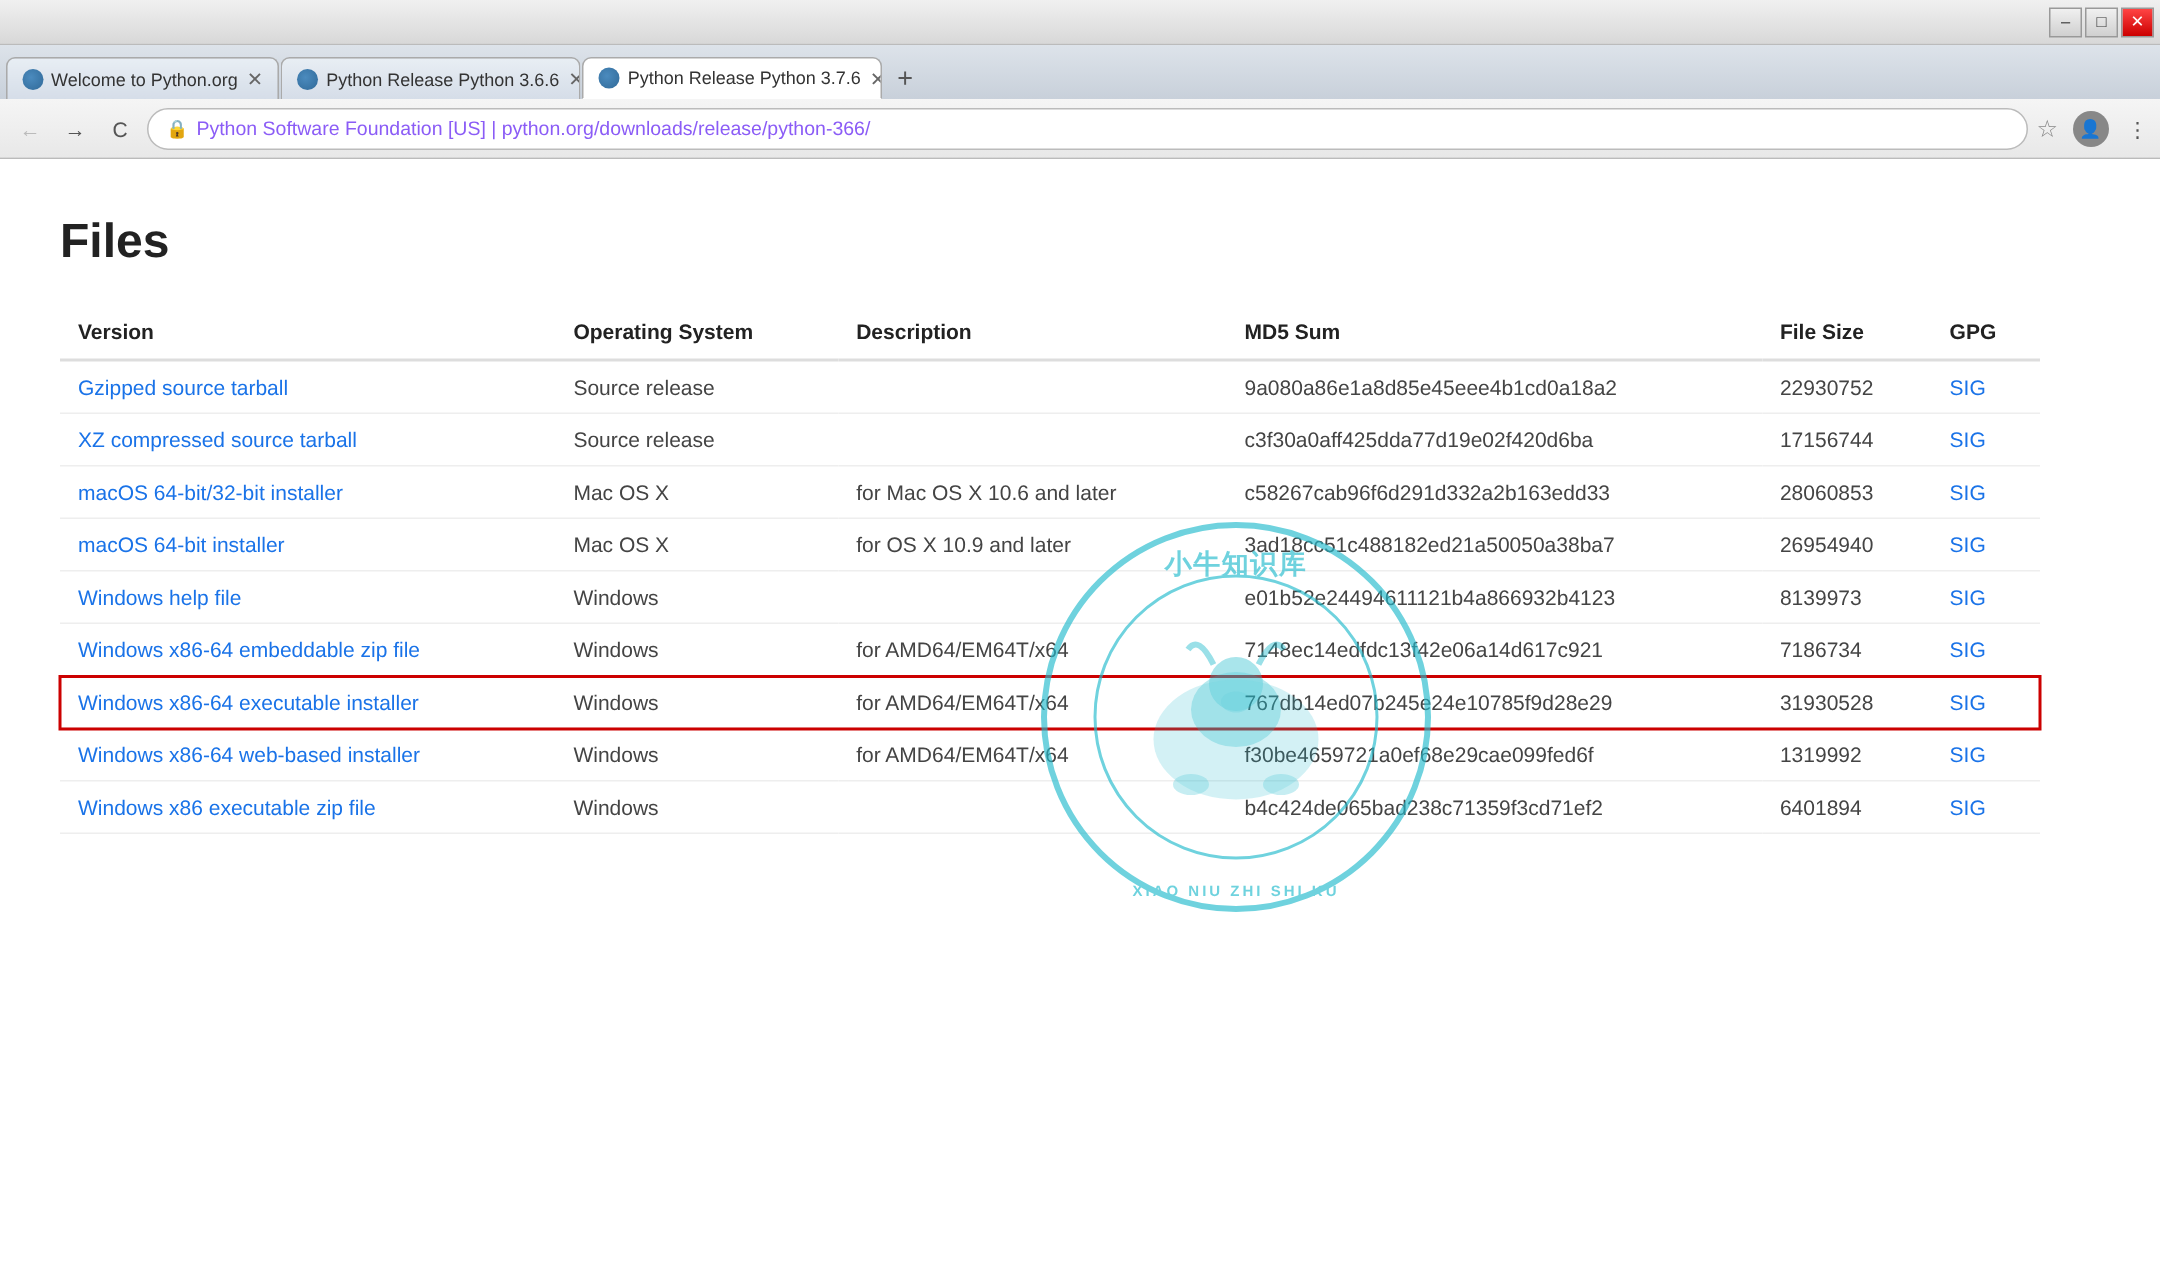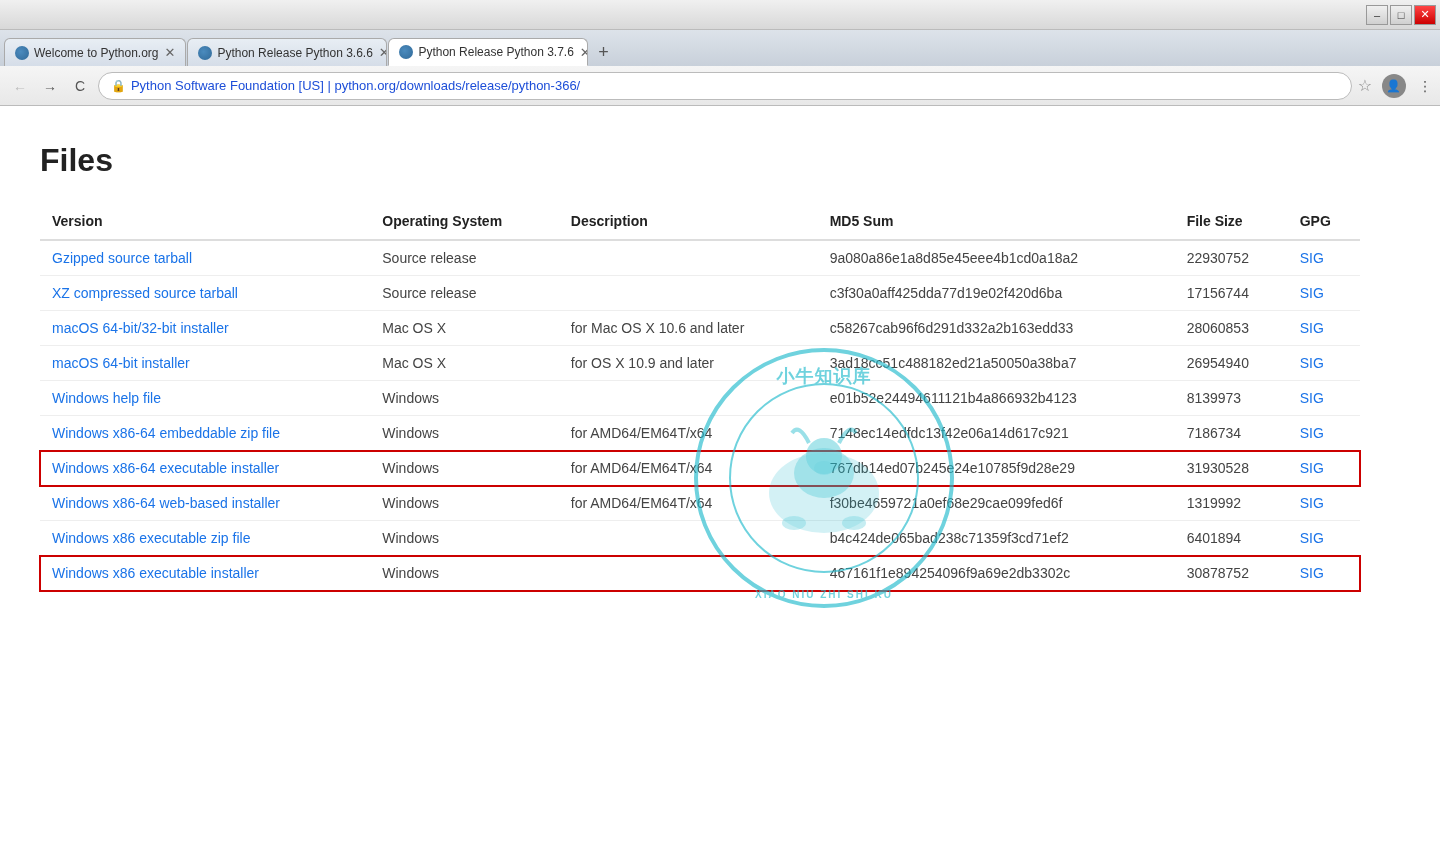--- a/index.html
+++ b/index.html
@@ -106,21 +106,21 @@
       padding: 0 12px;
       font-size: 13px;
       background: #fff;
       display: flex;
       align-items: center;
       overflow: hidden;
     }
     .url-lock {
       color: #4a4; font-size: 12px; margin-right: 5px;
     }
-    .url-text { color: #1d4ed8; }
+    .url-text { color: #8b5cf6; }
     .menu-icon { margin-left: 6px; color: #555; font-size: 14px; cursor: pointer; }
     .star-icon { margin-right: 4px; color: #888; font-size: 16px; cursor: pointer; }
     .avatar-icon {
       width: 24px; height: 24px;
       border-radius: 50%;
       background: #888;
       display: flex; align-items: center; justify-content: center;
       color: #fff; font-size: 12px; cursor: pointer;
     }
 
@@ -357,28 +357,20 @@
               <td><a href="#" class="sig-link">SIG</a></td>
             </tr>
             <tr>
               <td class="link-cell"><a href="#">Windows x86 executable zip file</a></td>
               <td>Windows</td>
               <td></td>
               <td>b4c424de065bad238c71359f3cd71ef2</td>
               <td>6401894</td>
               <td><a href="#" class="sig-link">SIG</a></td>
             </tr>
-            <tr style="outline: rgb(204, 0, 0) solid 2px; outline-offset: -1px;">
-              <td class="link-cell"><a href="#">Windows x86 executable installer</a></td>
-              <td>Windows</td>
-              <td></td>
-              <td>467161f1e894254096f9a69e2db3302c</td>
-              <td>30878752</td>
-              <td><a href="#" class="sig-link">SIG</a></td>
-            </tr>
           </tbody>
       </table>
     </div>
 
     <div class="watermark">
       <div class="watermark-circle">
         <span class="watermark-text-top">小牛知识库</span>
         <div class="watermark-inner-circle">
           <svg width="160" height="160" viewBox="0 0 160 160">
 

